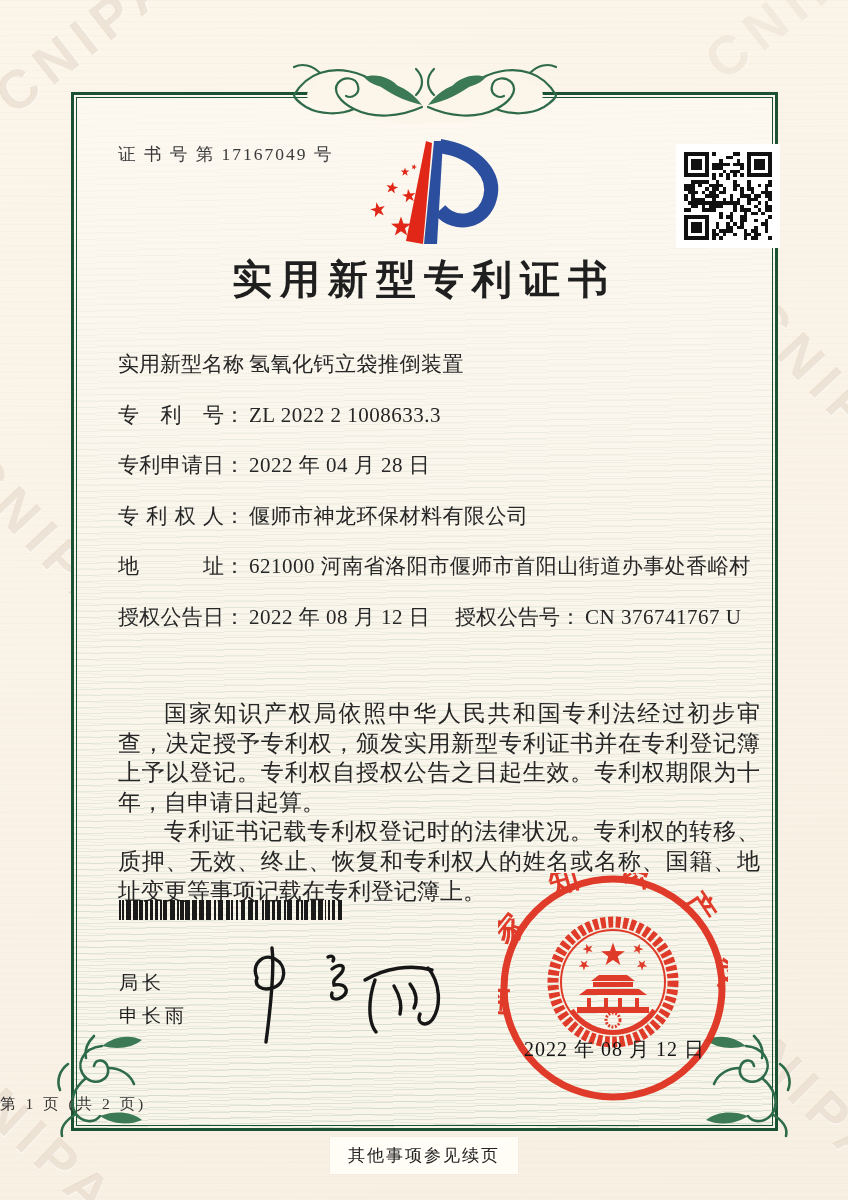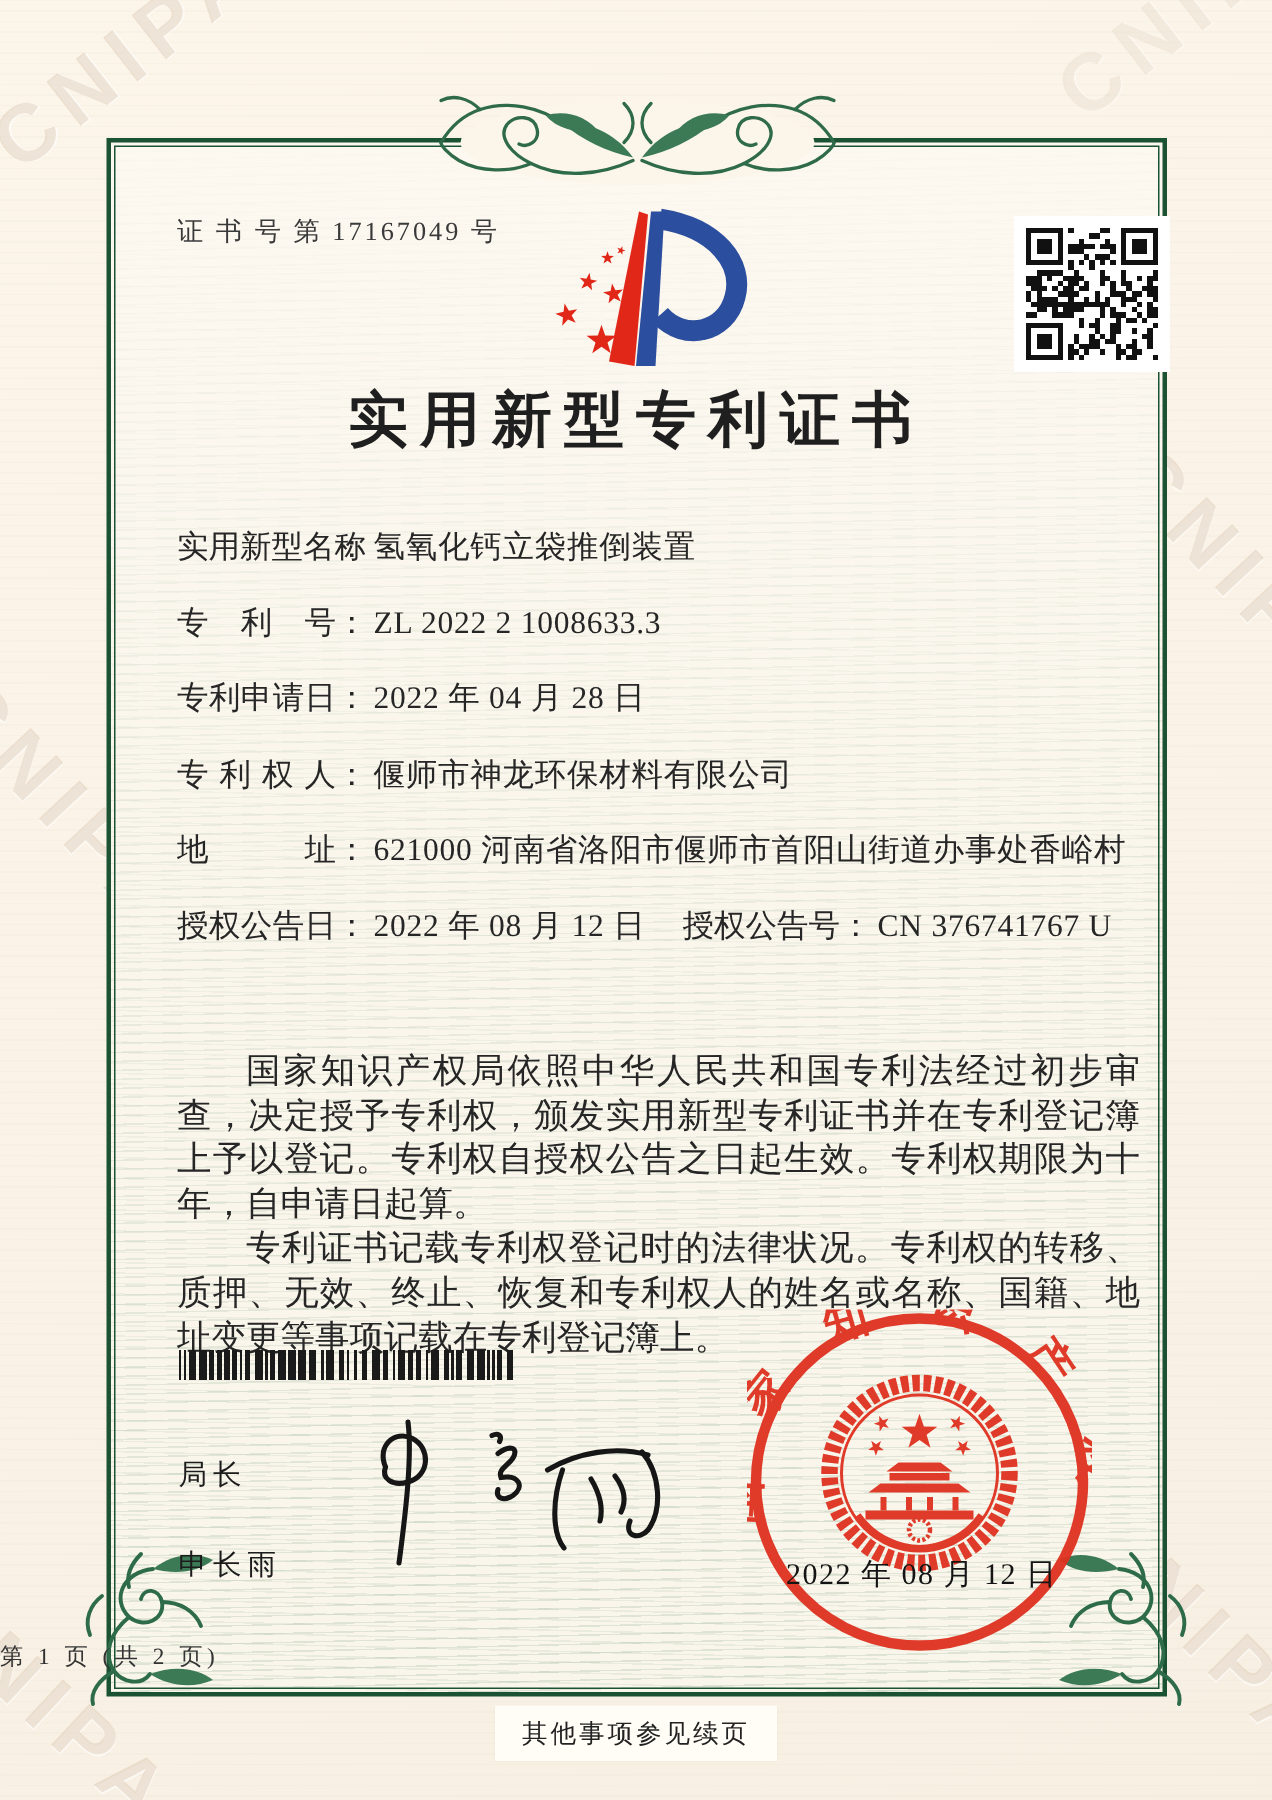--- a/index.html
+++ b/index.html
@@ -48,21 +48,21 @@
           display:flex; align-items:center; justify-content:center;}
   .fields{left:118px; top:352px; width:610px; font-size:21px; color:#262626;}
   .f-row{position:relative; line-height:25px; margin-bottom:25.6px; white-space:nowrap;}
   .f-label{display:inline-block; width:106px; text-align:justify; text-align-last:justify; vertical-align:top;}
   .f-colon{display:inline-block; vertical-align:top;}
   .f-value{display:inline-block; margin-left:4px; vertical-align:top; letter-spacing:.5px;}
   .f-pair2{position:absolute; left:337px; top:0; white-space:nowrap;}
   .paras{left:118px; top:699px; width:642px; font-size:23px; line-height:29.6px; color:#262626; text-align:justify;}
   .paras p{margin:0; text-indent:2em;}
   .sig-title{left:119px; top:970px; font-size:19px; letter-spacing:4px; color:#1c1c1c;font-family:Liberation Mono, monospace;}
-  .sig-name {left:119px; top:1003px;font-size:19px; letter-spacing:4px; color:#1c1c1c;margin-top:27px;}
+  .sig-name {left:119px; top:1003px;font-size:19px; letter-spacing:4px; color:#1c1c1c;}
   .signature{left:235px; top:938px;}
   .seal{left:498px; top:873px; opacity:.95;}
   .seal-date{left:512px; top:1036px; width:205px; text-align:center; z-index:4;
              font-size:20px; letter-spacing:1px; color:#141414;}
   .page-info{left:0; top:1094px; width:848px; text-align:left; font-size:15.5px; letter-spacing:3px; color:#333;}
   .note-box{left:50%; top:1137px; transform:translateX(-50%);
             background:#fffdf6; padding:7px 18px; font-size:17px; letter-spacing:2px; color:#222;
             box-shadow:0 0 2px rgba(0,0,0,.05); white-space:nowrap;}
 </style>
 </head>

